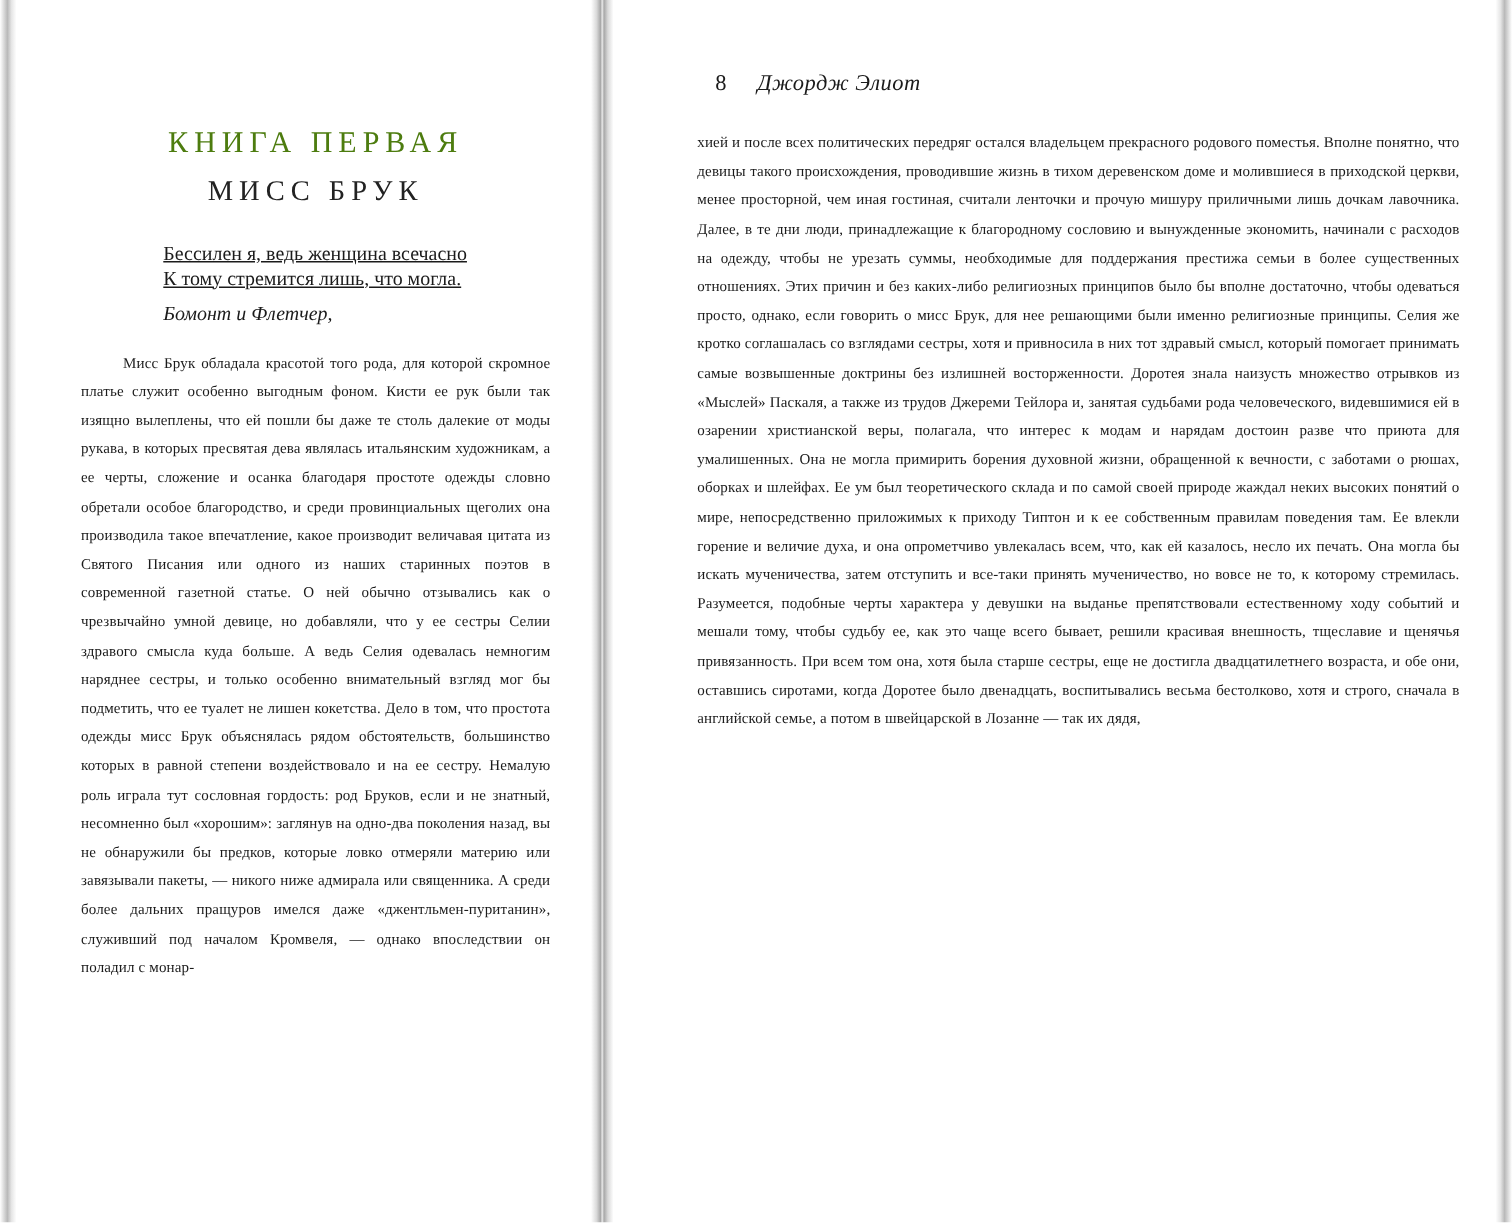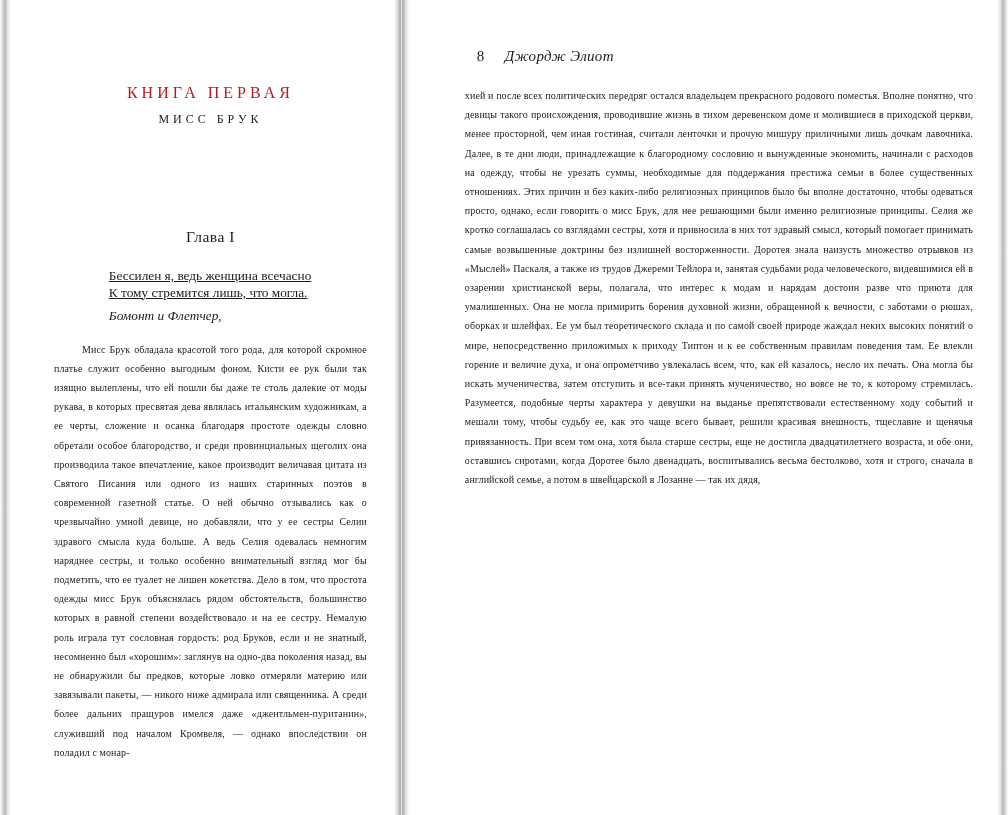--- a/index.html
+++ b/index.html
@@ -47,27 +47,27 @@
     position: relative;
   }
   .page-left {
     padding: 84px 27px 30px 43px;
   }
   .page-right {
     padding: 48px 24px 30px 56px;
   }
   .part-title {
     text-align: center;
-    font-size: 16px;
+    font-size: 20px;
     letter-spacing: 4px;
-    color: #b91c1c;
+    color: #4d7c0f;
   }
   .section-title {
     text-align: center;
-    font-size: 12px;
+    font-size: 19px;
     letter-spacing: 4px;
     margin-top: 10px;
     color: #222;
   }
   .chapter-title {
     text-align: center;
     font-size: 15.5px;
     letter-spacing: 0.5px;
     margin-top: 101px;
   }
@@ -119,21 +119,20 @@
 </style>
 </head>
 <body>
 
 <div class="spread">
   <div class="edge-left"></div>
 
   <div class="page page-left">
     <div class="part-title">КНИГА ПЕРВАЯ</div>
     <div class="section-title">МИСС БРУК</div>
-    <div class="chapter-title">Глава I</div>
 
     <div class="epigraph">
       <div class="epigraph-line">Бессилен я, ведь женщина всечасно</div>
       <div class="epigraph-line">К тому стремится лишь, что могла.</div>
       <div class="epigraph-attribution">
         <div>Бомонт и Флетчер,</div>
       </div>
     </div>
 
     <p class="body-text body-first">Мисс Брук обладала красотой того рода, для которой скромное платье служит особенно выгодным фоном. Кисти ее рук были так изящно вылеплены, что ей пошли бы даже те столь далекие от моды рукава, в которых пресвятая дева являлась итальянским художникам, а ее черты, сложение и осанка благодаря простоте одежды словно обретали особое благородство, и среди провинциальных щеголих она производила такое впечатление, какое производит величавая цитата из Святого Писания или одного из наших старинных поэтов в современной газетной статье. О ней обычно отзывались как о чрезвычайно умной девице, но добавляли, что у ее сестры Селии здравого смысла куда больше. А ведь Селия одевалась немногим наряднее сестры, и только особенно внимательный взгляд мог бы подметить, что ее туалет не лишен кокетства. Дело в том, что простота одежды мисс Брук объяснялась рядом обстоятельств, большинство которых в равной степени воздействовало и на ее сестру. Немалую роль играла тут сословная гордость: род Бруков, если и не знатный, несомненно был «хорошим»: заглянув на одно-два поколения назад, вы не обнаружили бы предков, которые ловко отмеряли материю или завязывали пакеты, — никого ниже адмирала или священника. А среди более дальних пращуров имелся даже «джентльмен-пуританин», служивший под началом Кромвеля, — однако впоследствии он поладил с монар-</p>

